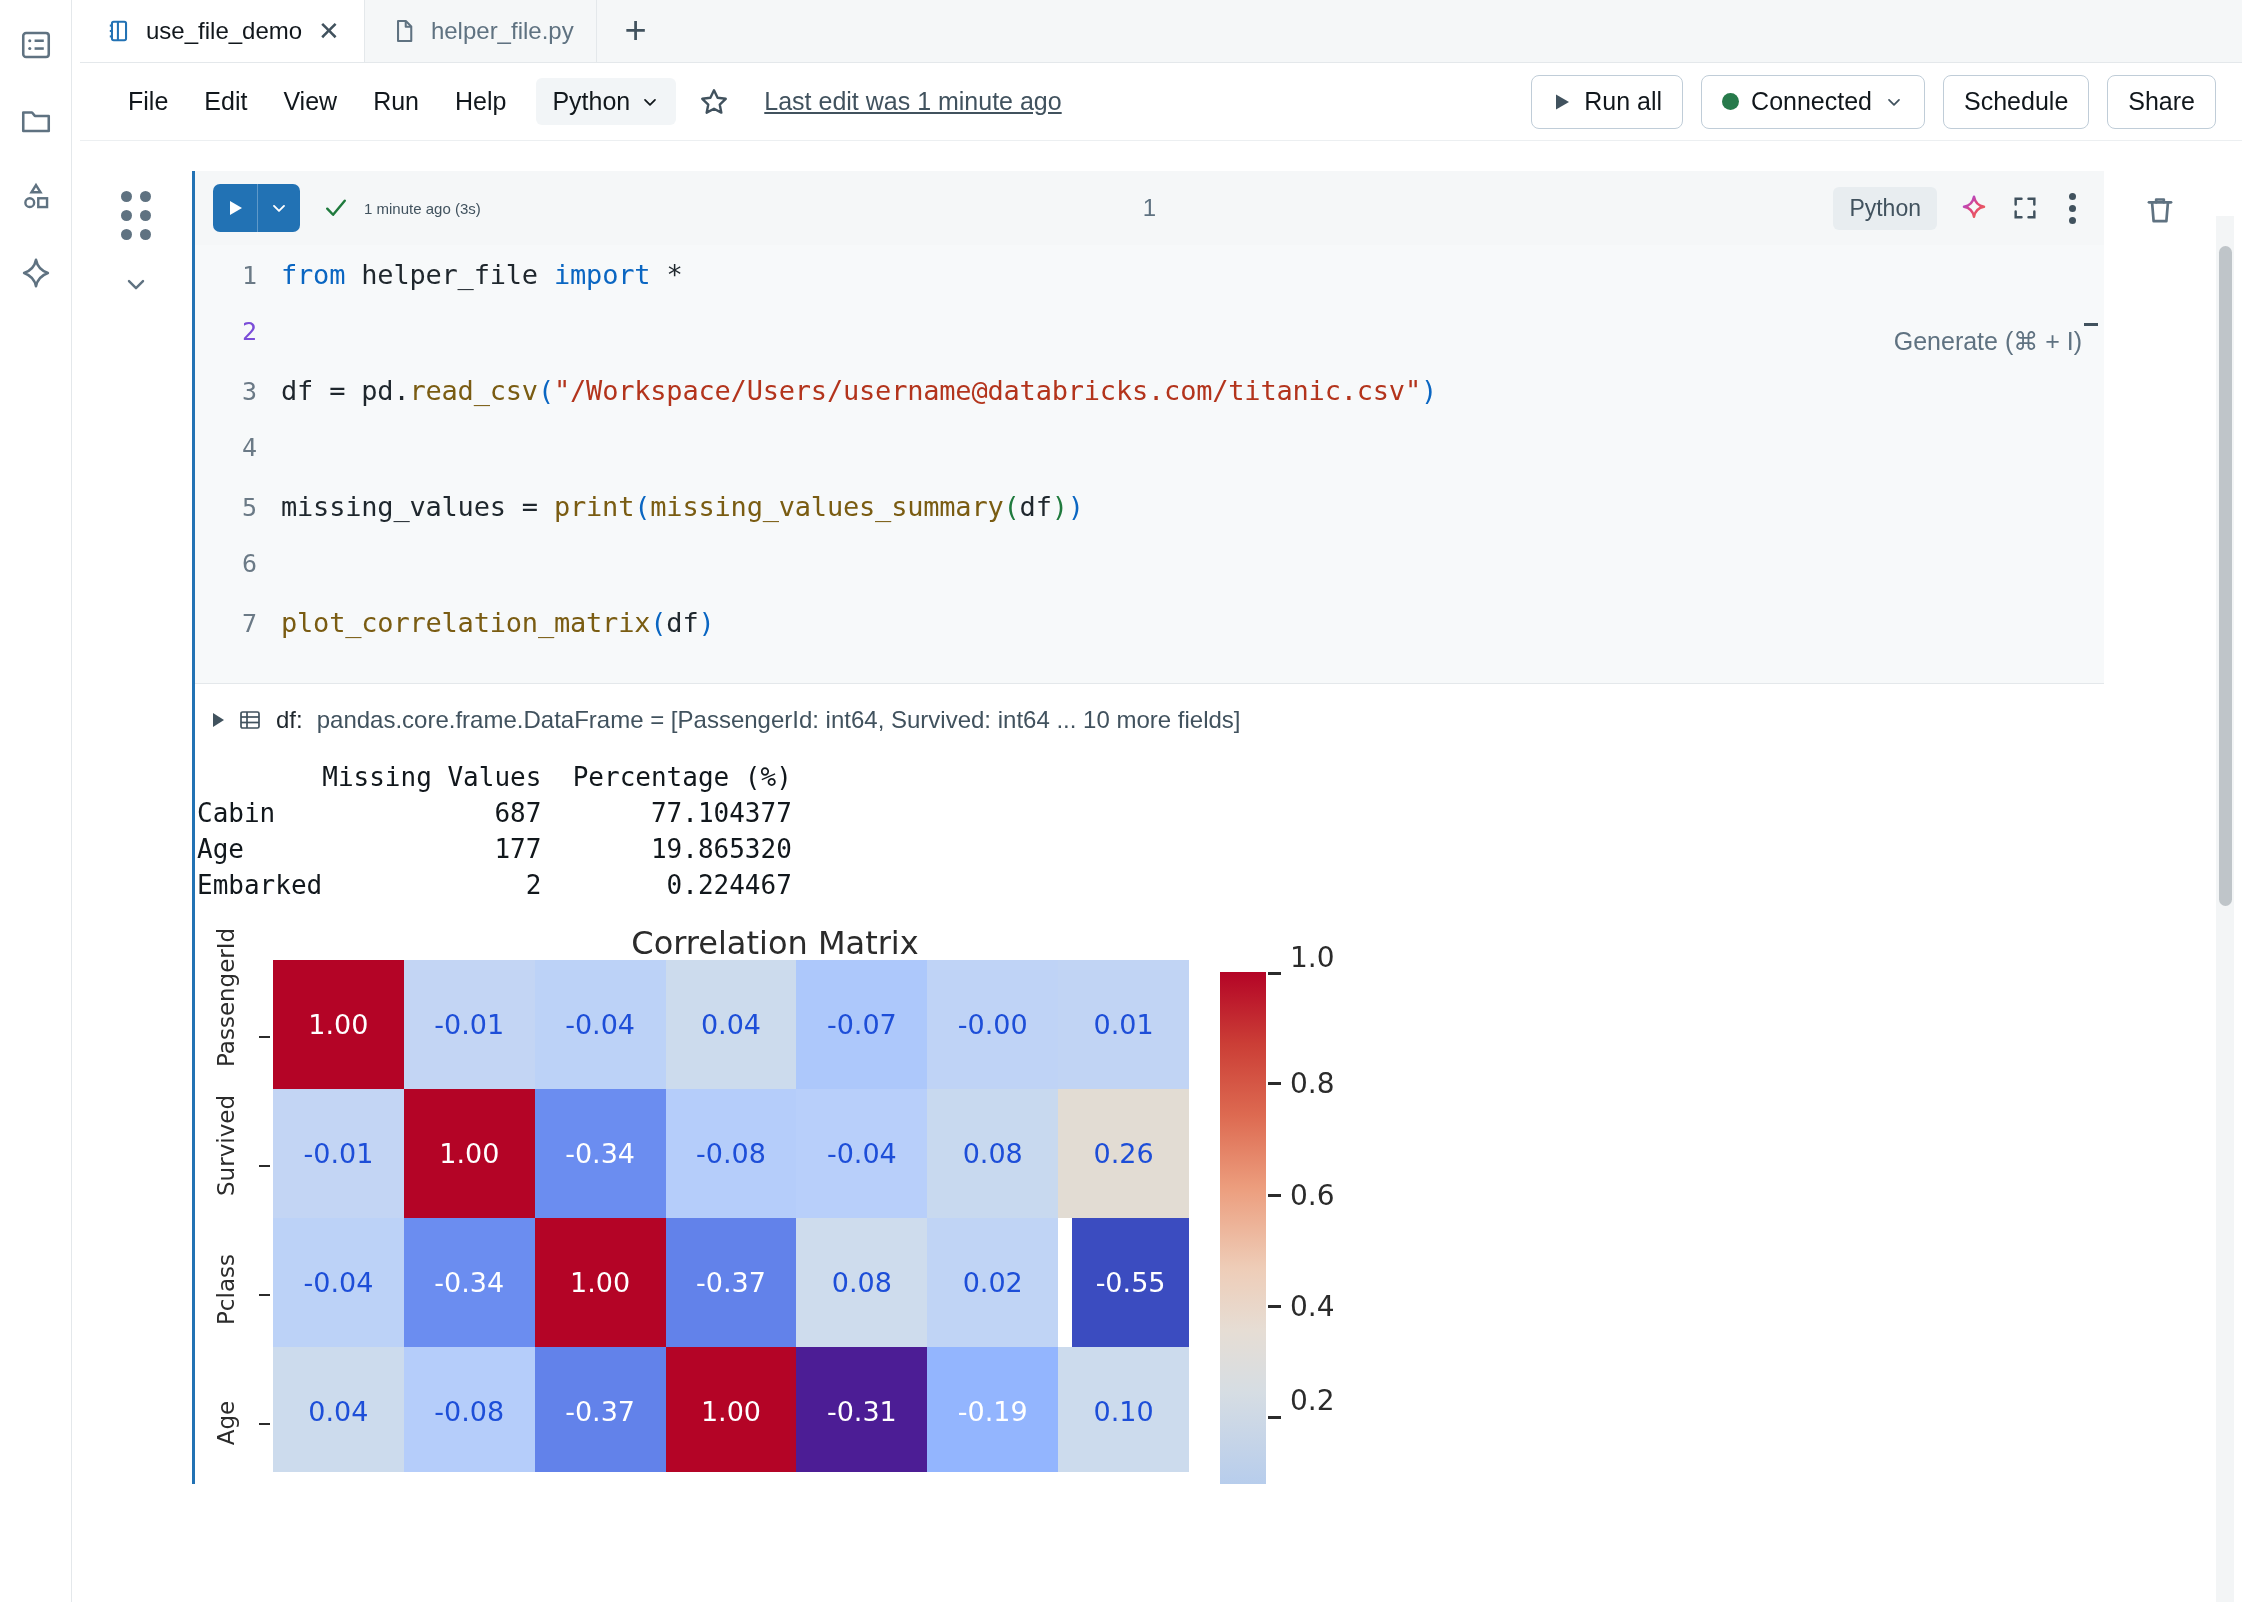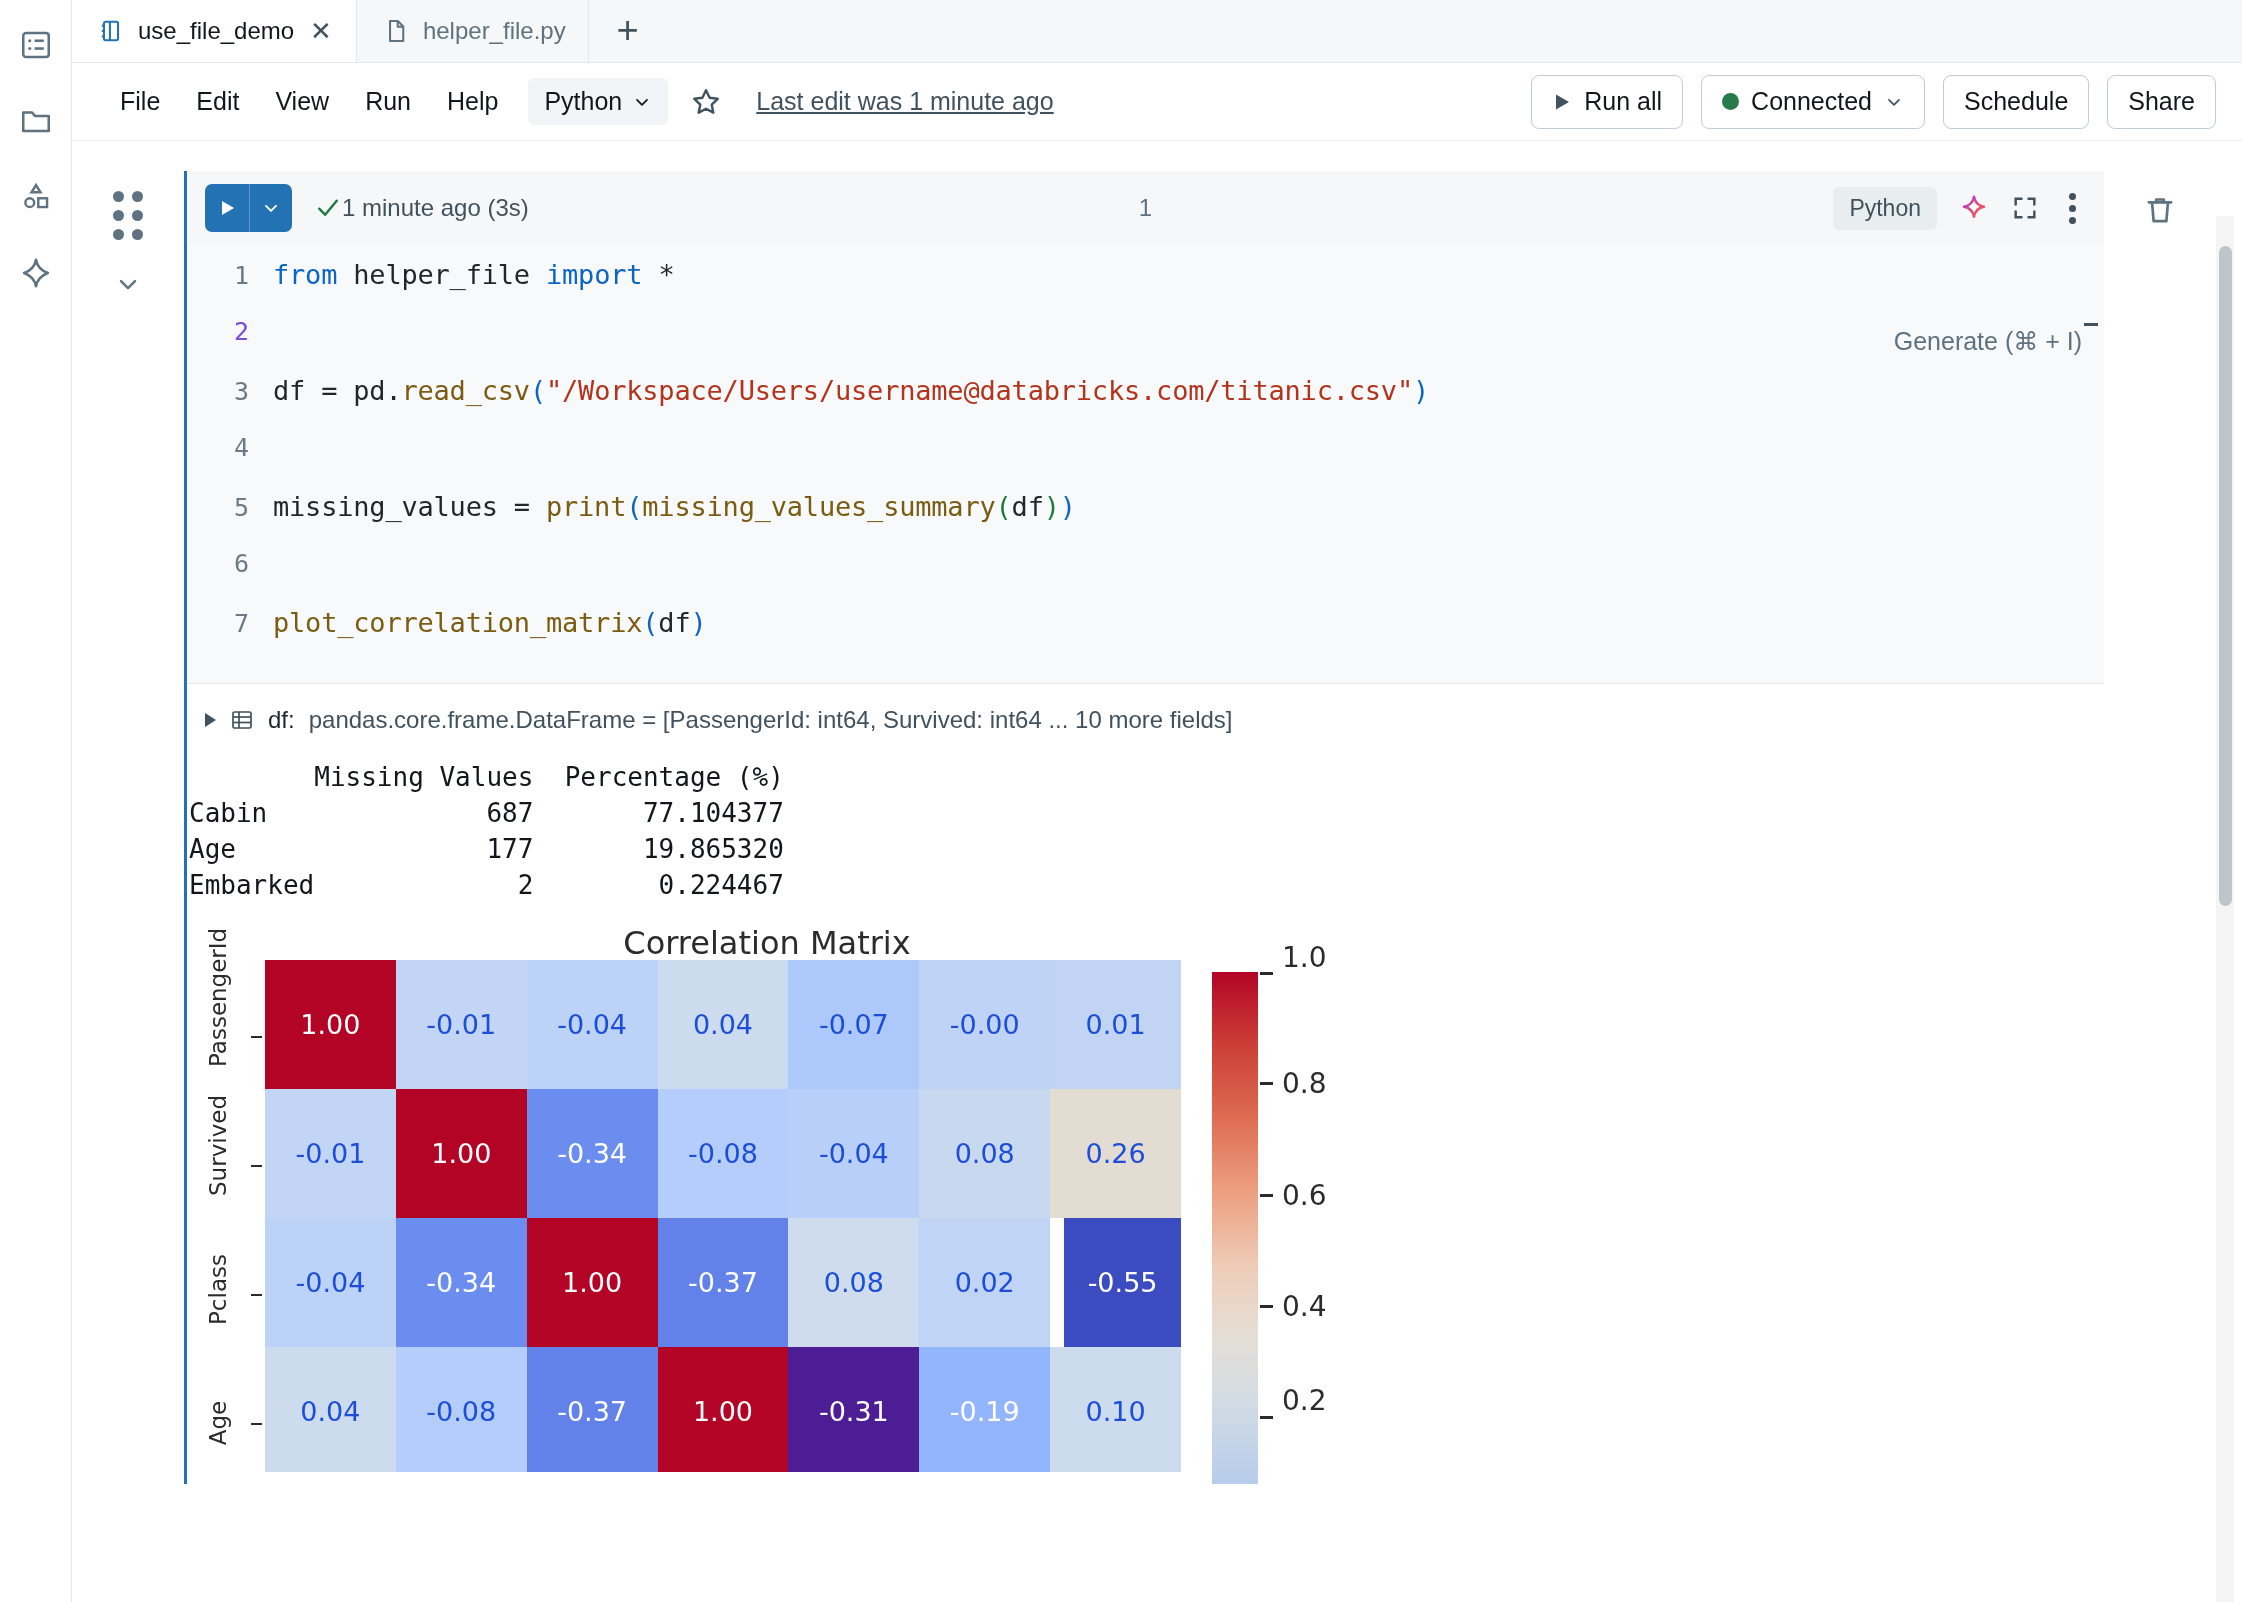--- a/index.html
+++ b/index.html
@@ -4,21 +4,21 @@
 <style>
   * { box-sizing: border-box; margin: 0; padding: 0; }
   html, body { width: 2242px; height: 1602px; overflow: hidden; }
   body {
     font-family: "Liberation Sans", sans-serif;
     background: #fff;
     color: #1f272d;
     -webkit-font-smoothing: antialiased;
   }
 
-  #app { position: relative; width: 2242px; height: 1360px; display: flex; }
+  #app { position: relative; width: 2242px; height: 1360px; display: flex; gap: 8px; }
 
   
   .rail {
     width: 72px; height: 1602px; background: #fff;
     border-right: 1px solid #e4e8eb;
     display: flex; flex-direction: column; align-items: center;
     padding-top: 22px; gap: 30px; flex: none;
   }
   .rail-btn {
     width: 46px; height: 46px; display: flex; align-items: center; justify-content: center;
@@ -97,21 +97,21 @@
     padding: 0 20px 0 18px; position: relative;
   }
   .run-split {
     display: flex; align-items: stretch; height: 48px; background: #2272b4;
     border-radius: 7px; overflow: hidden; cursor: pointer; flex: none;
   }
   .run-split .play { width: 44px; display: flex; align-items: center; justify-content: center; }
   .run-split .div { width: 1px; background: rgba(255,255,255,.28); }
   .run-split .chev { width: 42px; display: flex; align-items: center; justify-content: center; }
   .status-check { margin-left: 22px; color: #1f7a3d; display: flex; align-items: center; }
-  .status-text { margin-left: 0; font-size: 24px; color: #41525e; white-space: nowrap; }
+  .status-text { margin-left: 14px; font-size: 15px; color: #41525e; white-space: nowrap; }
   .cell-index {
     position: absolute; left: 50%; transform: translateX(-50%);
     font-size: 24px; color: #5f7281;
   }
   .cell-head-right { margin-left: auto; display: flex; align-items: center; gap: 22px; }
   .lang-tag {
     font-size: 23px; color: #41525e; background: #e8edf0;
     padding: 8px 16px; border-radius: 6px; cursor: pointer;
   }
   .hicon { display: flex; align-items: center; justify-content: center; cursor: pointer; color: #41525e; }

